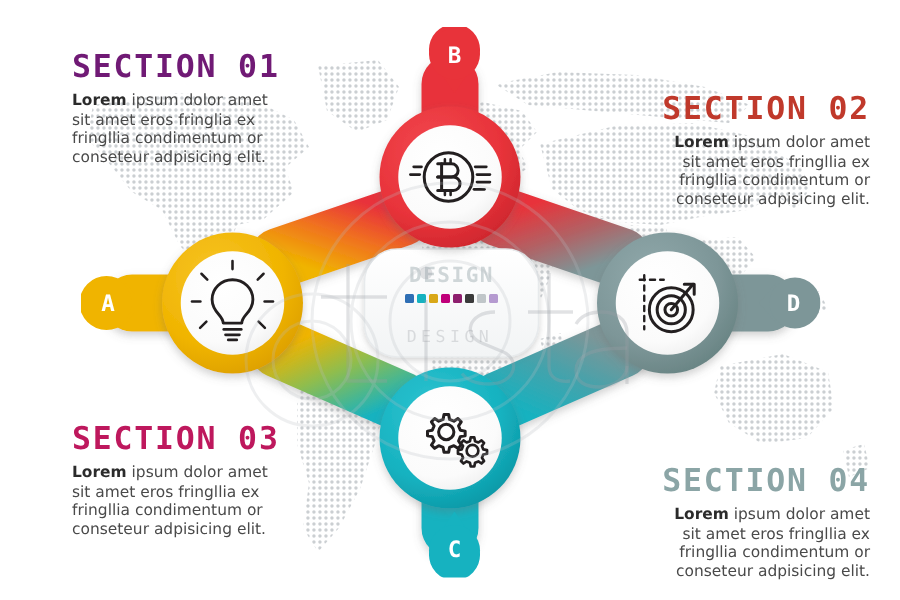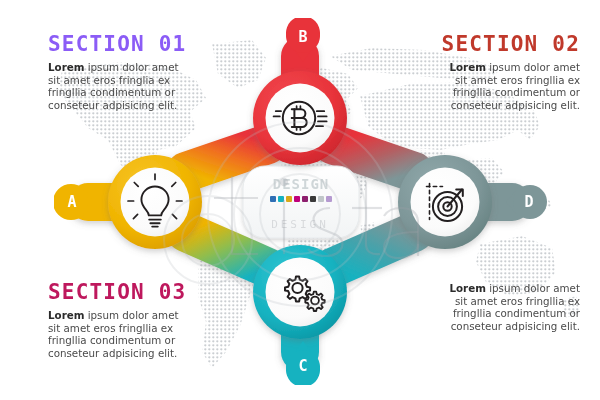--- a/index.html
+++ b/index.html
@@ -24,21 +24,21 @@
     font-size:21px;font-weight:700;letter-spacing:1.2px;
     line-height:1;margin:0 0 6px 0;white-space:nowrap;
   }
   .sec .body{
     font-family:"DejaVu Sans","Liberation Sans",sans-serif;
     font-size:10.3px;line-height:12.6px;color:#4a4a4a;margin:0;
     white-space:pre-line;
   }
   .sec .body b{color:#2b2b2b;font-weight:700;}
   .sec.left{left:48px;text-align:left;}
-  .sec.right{right:20px;text-align:right;}
+  .sec.right{right:20px;text-align:right;margin-top:28px;}
   #sec01{top:34px;}
   #sec02{top:34px;}
   #sec03{top:282px;}
   #sec04{top:282px;}
 
   
   #centerlabel{
     position:absolute;z-index:5;left:253px;top:176px;width:96px;text-align:center;
     pointer-events:none;
   }
@@ -341,21 +341,21 @@
         <i style="background: rgb(217, 168, 24);"></i>
         <i style="background: rgb(192, 0, 122);"></i>
         <i style="background: rgb(142, 31, 110);"></i>
         <i style="background: rgb(58, 58, 58);"></i>
         <i style="background: rgb(192, 198, 201);"></i>
         <i style="background: rgb(181, 154, 208);"></i>
       </div>
   </div>
 
   <div class="sec left" id="sec01">
-    <div class="title" style="color: #8b5cf6;">SECTION 01</div>
+    <div class="title" style="color: #701a75;">SECTION 01</div>
     <div class="body"><b>Lorem</b><span> ipsum dolor amet
 sit amet eros fringlia ex
 fringllia condimentum or
 conseteur adpisicing elit.</span></div>
   </div>
 
   <div class="sec right" id="sec02">
     <div class="title" style="color: rgb(192, 57, 43);">SECTION 02</div>
     <div class="body"><b>Lorem</b><span> ipsum dolor amet
 sit amet eros fringllia ex
@@ -365,20 +365,21 @@
 
   <div class="sec left" id="sec03">
     <div class="title" style="color: #be185d;">SECTION 03</div>
     <div class="body"><b>Lorem</b><span> ipsum dolor amet
 sit amet eros fringllia ex
 fringllia condimentum or
 conseteur adpisicing elit.</span></div>
   </div>
 
   <div class="sec right" id="sec04">
+    <div class="title" style="color: rgb(139, 165, 166);">SECTION 04</div>
     <div class="body"><b>Lorem</b><span> ipsum dolor amet
 sit amet eros fringllia ex
 fringllia condimentum or
 conseteur adpisicing elit.</span></div>
   </div>
 
   <svg id="watermark" viewBox="0 0 600 400" xmlns="http://www.w3.org/2000/svg">
     <g stroke="#9aa0a6" stroke-opacity="0.30" fill="none" stroke-width="2.2">
 
       <path d="M232 176 v78 h26"></path>

